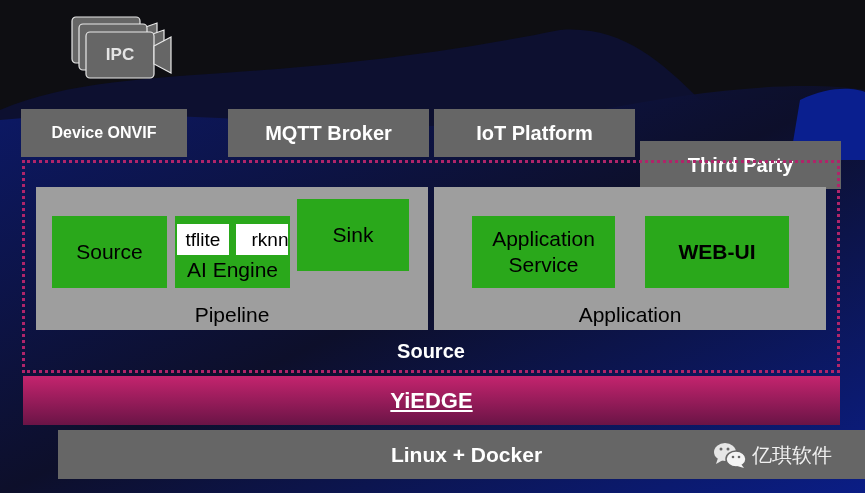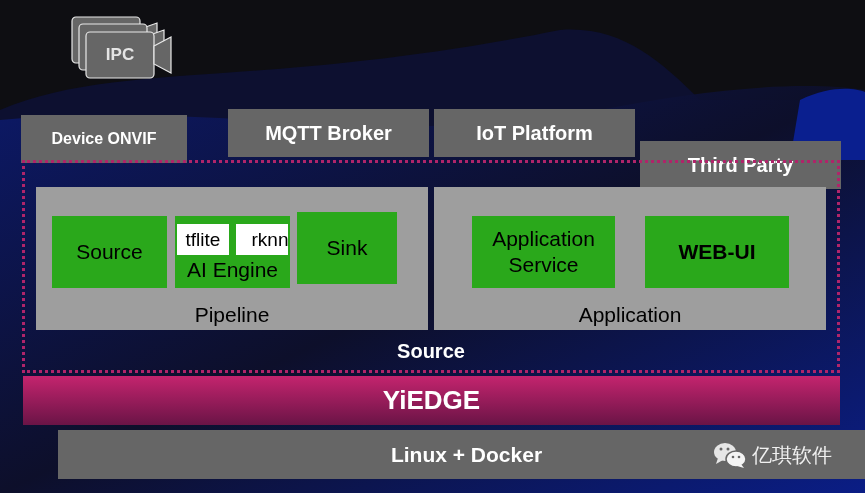--- a/index.html
+++ b/index.html
@@ -7,21 +7,21 @@
     background:#0e0e12; font-family:"Liberation Sans", sans-serif; }
   .bg { position:absolute; inset:0; overflow:hidden; }
   .bg svg { position:absolute; left:0; top:0; }
   .abs { position:absolute; box-sizing:border-box; }
   .grey { background:#666666; color:#fff; font-weight:bold; display:flex; align-items:center; justify-content:center; }
   .panel { background:#9e9e9e; }
   .green { background:#2aa81b; color:#000; display:flex; align-items:center; justify-content:center; text-align:center; font-size:21px; line-height:1.25; }
   .white { background:#fff; color:#000; display:flex; align-items:center; justify-content:center; font-size:19px; }
   .label-dark { color:#000; font-size:21px; text-align:center; }
   .dotted { border:3px dotted #b0246a; }
-  .yiedge { background:linear-gradient(#c4246e, #6a1446); color:#fff; font-weight:bold; font-size:26px; display:flex; align-items:center; justify-content:center; }
+  .yiedge { background:linear-gradient(#c4246e, #6a1446); color:#fff; font-weight:bold; font-size:22px; display:flex; align-items:center; justify-content:center;text-decoration:underline; }
 </style>
 </head>
 <body>
 
 <div class="bg">
   <svg width="865" height="493" viewBox="0 0 865 493">
     <defs>
       <linearGradient id="wave1" x1="0" y1="0" x2="1" y2="1">
         <stop offset="0" stop-color="#0c1a6e"></stop>
         <stop offset="0.5" stop-color="#0d0f2a"></stop>
@@ -41,34 +41,34 @@
       <polygon points="70,14 87,8 87,38 70,32"></polygon>
       <rect x="9" y="9" width="68" height="46" rx="4"></rect>
       <polygon points="77,21 94,15 94,45 77,39"></polygon>
       <rect x="16" y="17" width="68" height="46" rx="4"></rect>
       <polygon points="84,31 101,22 101,58 84,49"></polygon>
     </g>
   </svg>
   <div class="abs" style="left:16px;top:17px;width:68px;height:46px;display:flex;align-items:center;justify-content:center;color:#e5e5e5;font-weight:bold;font-size:17px;">IPC</div>
 </div>
 
-<div class="abs grey" style="left:21px;top:109px;width:166px;height:48px;font-size:16px;margin-top:6px;">Device ONVIF</div>
+<div class="abs grey" style="left:21px;top:109px;width:166px;height:48px;font-size:16px;">Device ONVIF</div>
 <div class="abs grey" style="left:228px;top:109px;width:201px;height:48px;font-size:20px;">MQTT Broker</div>
 <div class="abs grey" style="left:434px;top:109px;width:201px;height:48px;font-size:20px;">IoT Platform</div>
 <div class="abs grey" style="left:640px;top:109px;width:201px;height:48px;font-size:20px;margin-top:32px;">Third Party</div>
 
 <div class="abs dotted" style="left:22px;top:160px;width:818px;height:213px;"></div>
 
 <div class="abs panel" style="left:36px;top:187px;width:392px;height:143px;"></div>
 <div class="abs green" style="left:52px;top:216px;width:115px;height:72px;">Source</div>
 <div class="abs green" style="left:175px;top:216px;width:115px;height:72px;"></div>
 <div class="abs white" style="left:177px;top:224px;width:52px;height:31px;">tflite</div>
 <div class="abs white" style="left:236px;top:224px;width:52px;height:31px;padding-left:16px;">rknn</div>
 <div class="abs" style="left:175px;top:258px;width:115px;height:28px;color:#000;font-size:21px;text-align:center;">AI Engine</div>
-<div class="abs green" style="left:297px;top:212px;width:100px;height:72px;">Sink</div>
+<div class="abs green" style="left:297px;top:199px;width:112px;height:72px;">Sink</div>
 <div class="abs label-dark" style="left:36px;top:303px;width:392px;height:26px;">Pipeline</div>
 
 <div class="abs panel" style="left:434px;top:187px;width:392px;height:143px;"></div>
 <div class="abs green" style="left:472px;top:216px;width:143px;height:72px;flex-direction:column;">
   <span>Application</span>
   <span>Service</span>
 </div>
 <div class="abs green" style="left:645px;top:216px;width:144px;height:72px;font-weight:bold;">WEB-UI</div>
 <div class="abs label-dark" style="left:434px;top:303px;width:392px;height:26px;">Application</div>
 

